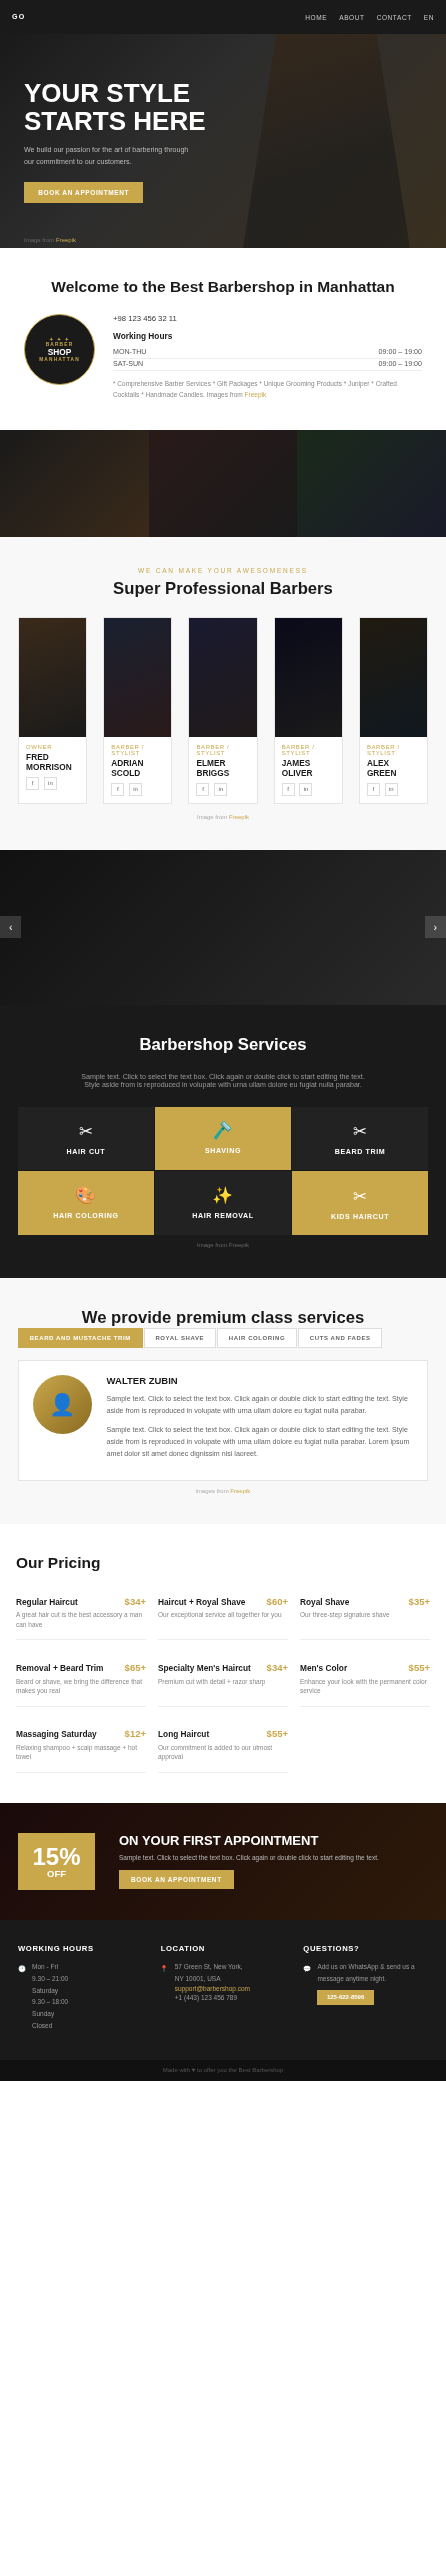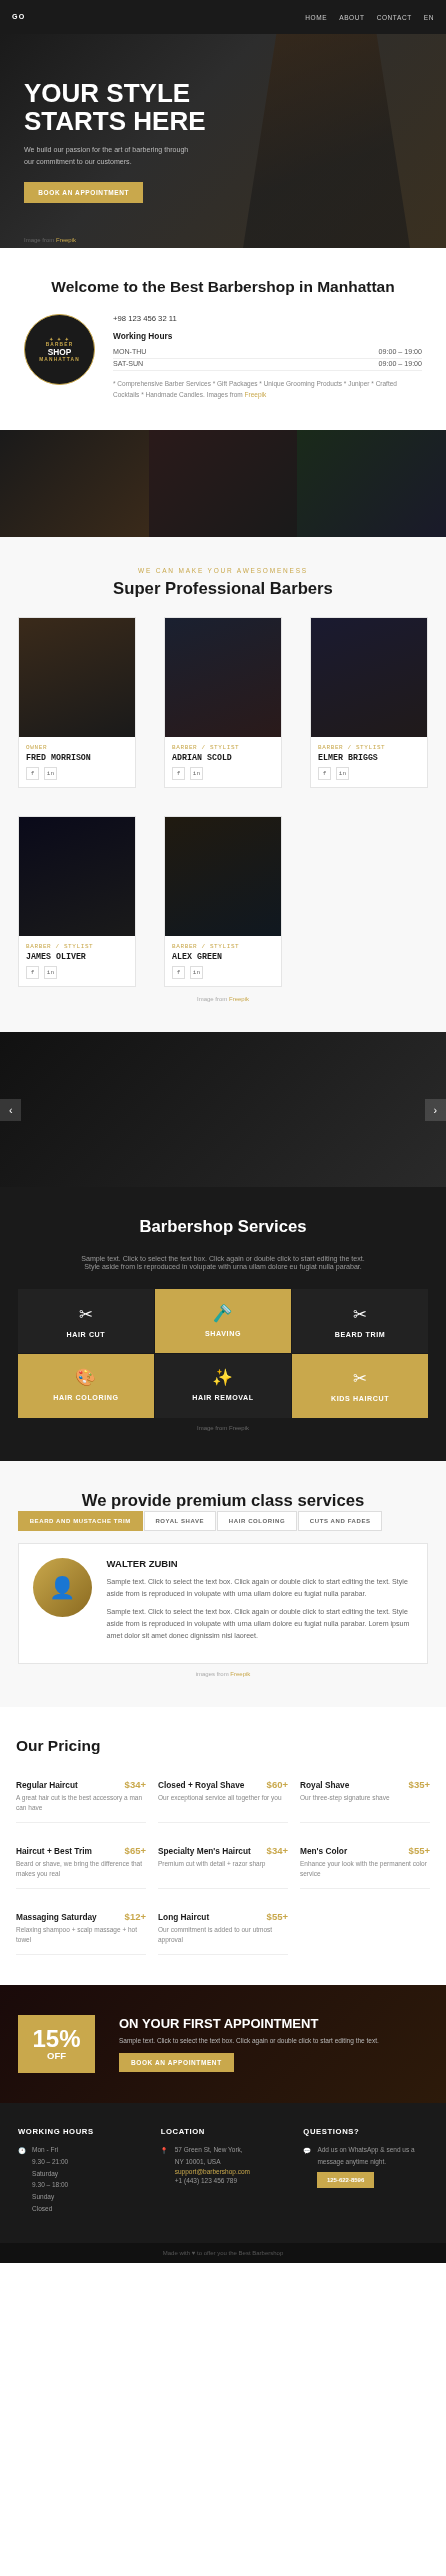--- a/index.html
+++ b/index.html
@@ -95,21 +95,21 @@
       background: #2a2a2a;
     }
     .gallery-placeholder.g1 { background: linear-gradient(135deg, #1a1a1a, #3a2a1a); }
     .gallery-placeholder.g2 { background: linear-gradient(135deg, #2a1a1a, #1a1a1a); }
     .gallery-placeholder.g3 { background: linear-gradient(135deg, #1a2a1a, #1a1a2a); }
 
     
     .barbers-section { background: #f8f8f8; padding: 30px 18px; }
     .section-label { text-align: center; font-size: 6.5px; color: #c9a84c; letter-spacing: 1.8px; text-transform: uppercase; margin-bottom: 4.8px; }
     .section-title { text-align: center; font-size: 16.7px; font-weight: bold; color: #1a1a1a; margin-bottom: 18px; }
-    .barbers-grid { display: grid; grid-template-columns: repeat(3, 1fr); gap: 28px; font-family: Liberation Mono, monospace; }
+    .barbers-grid { display: grid; grid-template-columns: repeat(5, 1fr); gap: 16px; }
     .barber-card {
       background: #fff;
       border: 0.6px solid #e5e5e5;
       overflow: hidden;
     }
     .barber-photo {
       width: 100%;
       height: 119px;
       background: #2a2a2a;
       position: relative;
@@ -468,35 +468,35 @@
   <div class="pricing-grid">
     <div class="pricing-item">
       <div class="pricing-item-header">
         <span class="pricing-name">Regular Haircut</span>
         <span class="pricing-price">$34+</span>
       </div>
       <div class="pricing-desc">A great hair cut is the best accessory a man can have</div>
     </div>
     <div class="pricing-item">
       <div class="pricing-item-header">
-        <span class="pricing-name">Closed + Royal Shave</span>
+        <span class="pricing-name">Haircut + Royal Shave</span>
         <span class="pricing-price">$60+</span>
       </div>
       <div class="pricing-desc">Our exceptional service all together for you</div>
     </div>
     <div class="pricing-item">
       <div class="pricing-item-header">
         <span class="pricing-name">Royal Shave</span>
         <span class="pricing-price">$35+</span>
       </div>
       <div class="pricing-desc">Our three-step signature shave</div>
     </div>
     <div class="pricing-item">
       <div class="pricing-item-header">
-        <span class="pricing-name">Haircut + Best Trim</span>
+        <span class="pricing-name">Removal + Beard Trim</span>
         <span class="pricing-price">$65+</span>
       </div>
       <div class="pricing-desc">Beard or shave, we bring the difference that makes you real</div>
     </div>
     <div class="pricing-item">
       <div class="pricing-item-header">
         <span class="pricing-name">Specialty Men's Haircut</span>
         <span class="pricing-price">$34+</span>
       </div>
       <div class="pricing-desc">Premium cut with detail + razor sharp</div>

